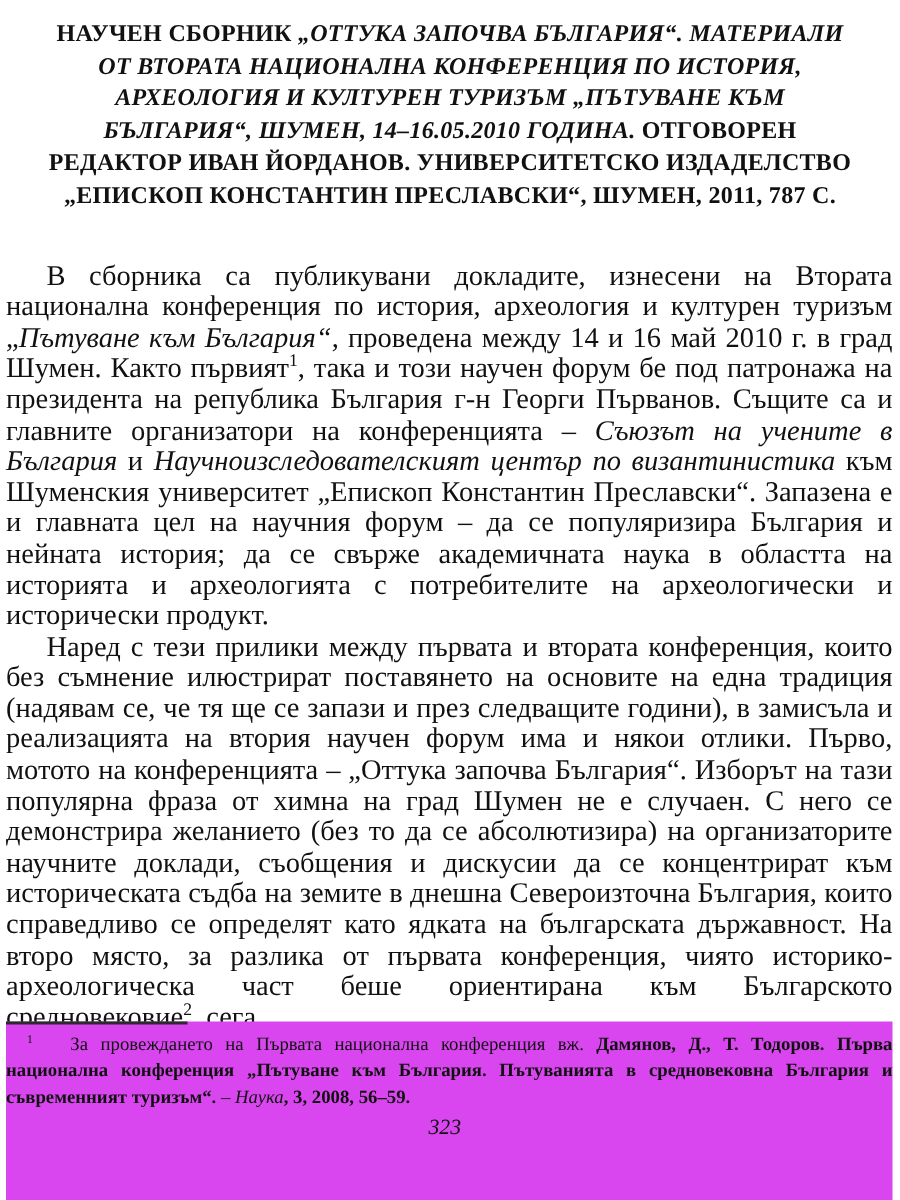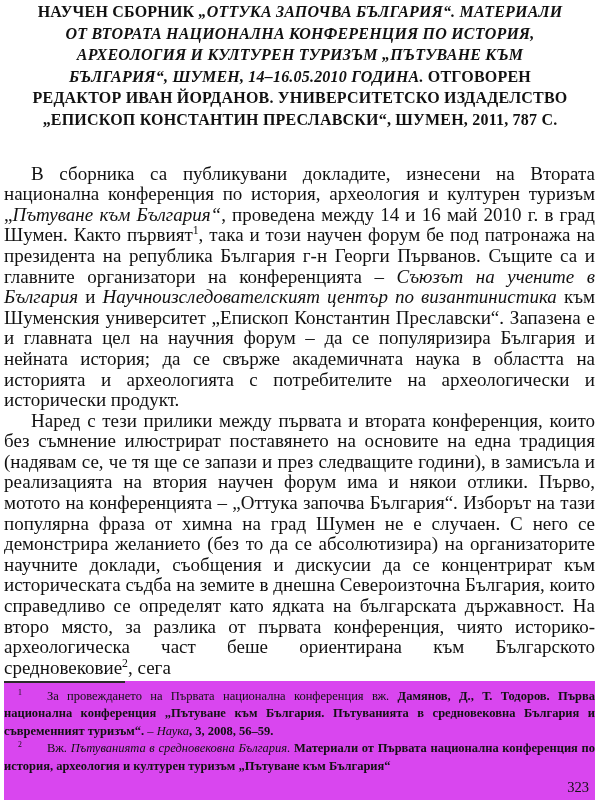--- a/index.html
+++ b/index.html
@@ -10,21 +10,21 @@
   .page {
     position: relative;
     width: 600px;
     height: 800px;
     margin: 0 auto;
     background: #ffffff;
     color: #111111;
     font-family: "Liberation Serif", "DejaVu Serif", serif;
     overflow: hidden;
     box-sizing: border-box;
-    padding-top: 1px;
+    padding-top: 12px;
   }
   .title {
     font-size: 16px;
     line-height: 21.6px;
     font-weight: 700;
     text-align: center;
     margin: 0 26px;
     letter-spacing: 0.2px;
   }
   .author {
@@ -72,22 +72,23 @@
     line-height: 17.4px;
     text-align: justify;
     text-indent: 14px;
   }
   .footnote sup.fn-marker {
     margin-right: 25px;
   }
   .page-number {
     margin-top: 4px;
     padding-right: 6px;
-    text-align: right;
+    text-align: center;
     font-size: 14.5px;
+    font-style: italic;
   }
 </style>
 </head>
 <body>
 
 <div class="page">
 
   <div class="title"><span class="run-bold">НАУЧЕН СБОРНИК </span><span class="run-bold-italic">„ОТТУКА ЗАПОЧВА БЪЛГАРИЯ“. МАТЕРИАЛИ ОТ ВТОРАТА НАЦИОНАЛНА КОНФЕРЕНЦИЯ ПО ИСТОРИЯ, АРХЕОЛОГИЯ И КУЛТУРЕН ТУРИЗЪМ „ПЪТУВАНЕ КЪМ БЪЛГАРИЯ“, ШУМЕН, 14–16.05.2010 ГОДИНА.</span><span class="run-bold"> ОТГОВОРЕН РЕДАКТОР ИВАН ЙОРДАНОВ. УНИВЕРСИТЕТСКО ИЗДАДЕЛСТВО „ЕПИСКОП КОНСТАНТИН ПРЕСЛАВСКИ“, ШУМЕН, 2011, 787 С.</span></div>
 
 
@@ -96,20 +97,17 @@
     <p class="para"><span class="run-regular">Наред с тези прилики между първата и втората конференция, които без съмнение илюстрират поставянето на основите на една традиция (надявам се, че тя ще се запази и през следващите години), в замисъла и реализацията на втория научен форум има и някои отлики. Първо, мотото на конференцията – „Оттука започва България“. Изборът на тази популярна фраза от химна на град Шумен не е случаен. С него се демонстрира желанието (без то да се абсолютизира) на организаторите научните доклади, съобщения и дискусии да се концентрират към историческата съдба на земите в днешна Североизточна България, които справедливо се определят като ядката на българската държавност. На второ място, за разлика от първата конференция, чиято историко-археологическа част беше ориентирана към Българското средновековие</span><sup>2</sup><span class="run-regular">, сега</span></p>
   </div>
 
   <div class="footnotes">
     <div class="fn-rule"></div>
 
     <p class="footnote">
       <sup class="fn-marker">1</sup><span><span class="run-regular">За провеждането на Първата национална конференция вж. </span><span class="run-bold">Дамянов, Д., Т. Тодоров.</span><span class="run-bold"> Първа национална конференция „Пътуване към България. Пътуванията в средновековна България и съвременният туризъм“.</span><span class="run-regular"> – </span><span class="run-italic">Наука</span><span class="run-bold">, 3, 2008, 56–59.</span></span>
     </p>
 
-    <p class="footnote">
-      <sup class="fn-marker">2</sup><span><span class="run-regular">Вж. </span><span class="run-italic">Пътуванията в средновековна България.</span><span class="run-bold"> Материали от Първата национална конференция по история, археология и културен туризъм „Пътуване към България“</span></span>
-    </p>
 
     <div class="page-number">323</div>
   </div>
 
 </div>
 
 </body></html>

